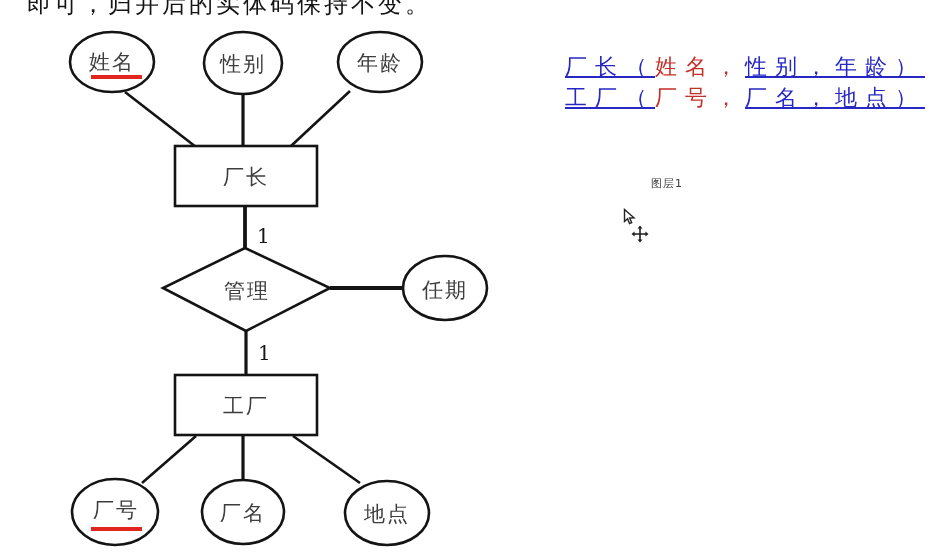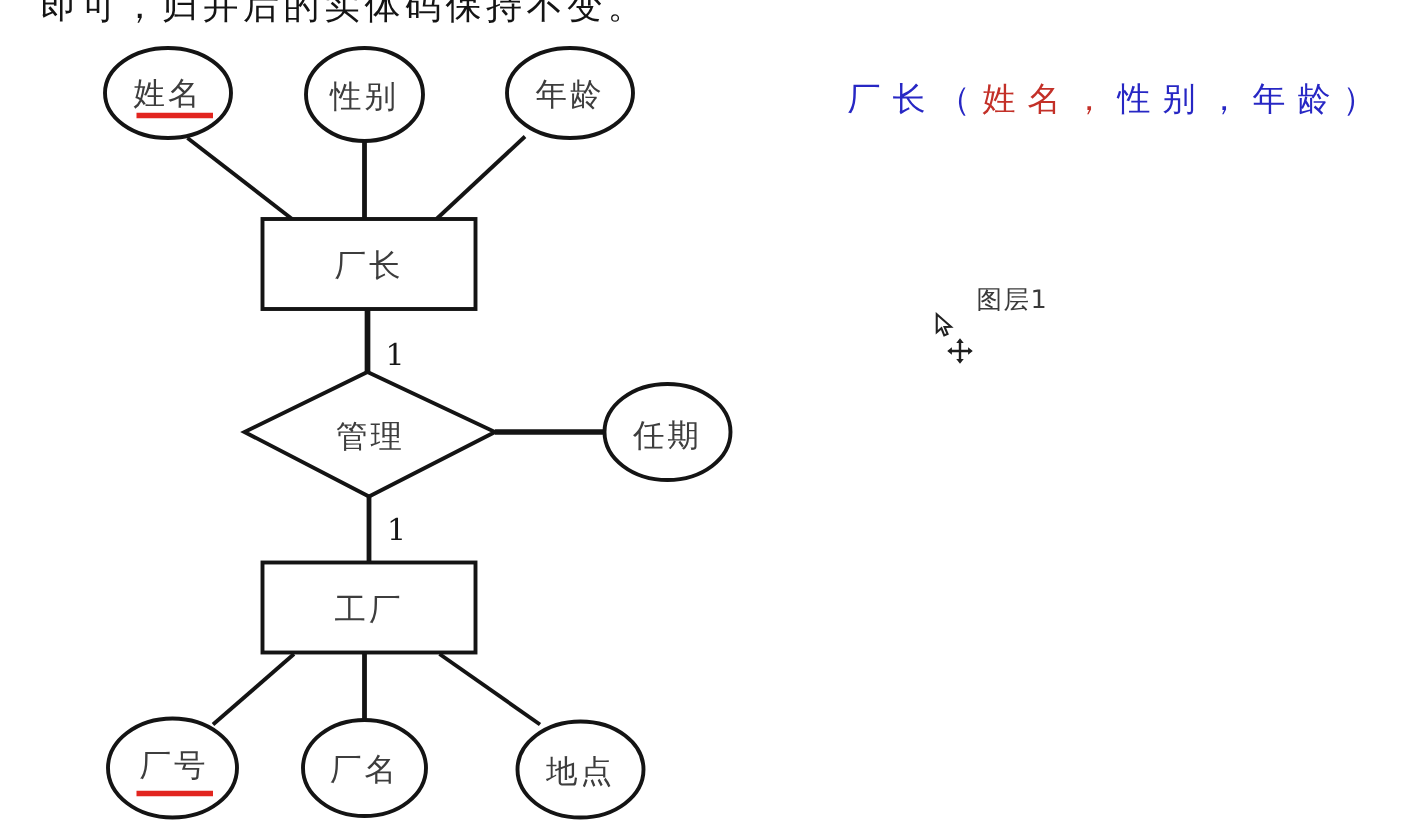--- a/index.html
+++ b/index.html
@@ -22,24 +22,24 @@
   }
   .card{
     fill:#161616;font-size:20px;text-anchor:start;
     font-family:"DejaVu Serif","Liberation Serif",serif;
   }
   .ul{stroke:var(--underline-red,#e2251f);stroke-width:3.8;}
   .schema{
     position:absolute;left:565px;top:51px;white-space:nowrap;
     font-size:22px;line-height:31px;letter-spacing:8px;
   }
-  .seg-blue{color:var(--blue,#2727c4);}
+  .seg-blue{color:var(--blue,#2727c4);text-decoration:underline;}
   .seg-red{color:var(--red,#c33028);}
   .layer-label{
-    position:absolute;left:651px;top:188px;font-size:17px;color:#3a3a3a;
+    position:absolute;left:651px;top:176px;font-size:11px;color:#3a3a3a;
     font-family:"DejaVu Sans","Liberation Sans",sans-serif;letter-spacing:1px;
   }
   .cursor-arrow{position:absolute;left:622px;top:208px;}
   .cursor-move{position:absolute;left:631px;top:225px;}
 </style>
 </head>
 <body>
 
 <div class="top-text">即可，归并后的实体码保持不变。</div>
 
@@ -89,20 +89,21 @@
 
   <ellipse class="shape" cx="243" cy="512" rx="41" ry="32"></ellipse>
   <text class="stext" x="243" y="513" dominant-baseline="central">厂名</text>
 
   <ellipse class="shape" cx="387" cy="513" rx="42" ry="32"></ellipse>
   <text class="stext" x="387" y="514" dominant-baseline="central">地点</text>
 </svg>
 
 <div class="schema">
   <div><span class="seg-blue">厂长（</span><span class="seg-red">姓名，</span><span class="seg-blue">性别，年龄）</span></div>
+  <div><span class="seg-blue">工厂（</span><span class="seg-red">厂号，</span><span class="seg-blue">厂名，地点）</span></div>
 </div>
 
 <div class="layer-label">图层1</div>
 
 <svg class="cursor-arrow" width="14" height="18" viewBox="0 0 14 18" xmlns="http://www.w3.org/2000/svg">
   <path d="M2.5,1.5 L2.5,13.5 L5.6,10.8 L7.5,15.6 L9.7,14.6 L7.7,10 L12,9.8 Z" fill="#ffffff" stroke="#222222" stroke-width="1.4"></path>
 </svg>
 
 <svg class="cursor-move" width="18" height="18" viewBox="0 0 18 18" xmlns="http://www.w3.org/2000/svg">
   <path d="M9,0.5 L6.5,3.6 H8.2 V8.2 H3.6 V6.5 L0.5,9 L3.6,11.5 V9.8 H8.2 V14.4 H6.5 L9,17.5 L11.5,14.4 H9.8 V9.8 H14.4 V11.5 L17.5,9 L14.4,6.5 V8.2 H9.8 V3.6 H11.5 Z" fill="#1e1e1e"></path>

